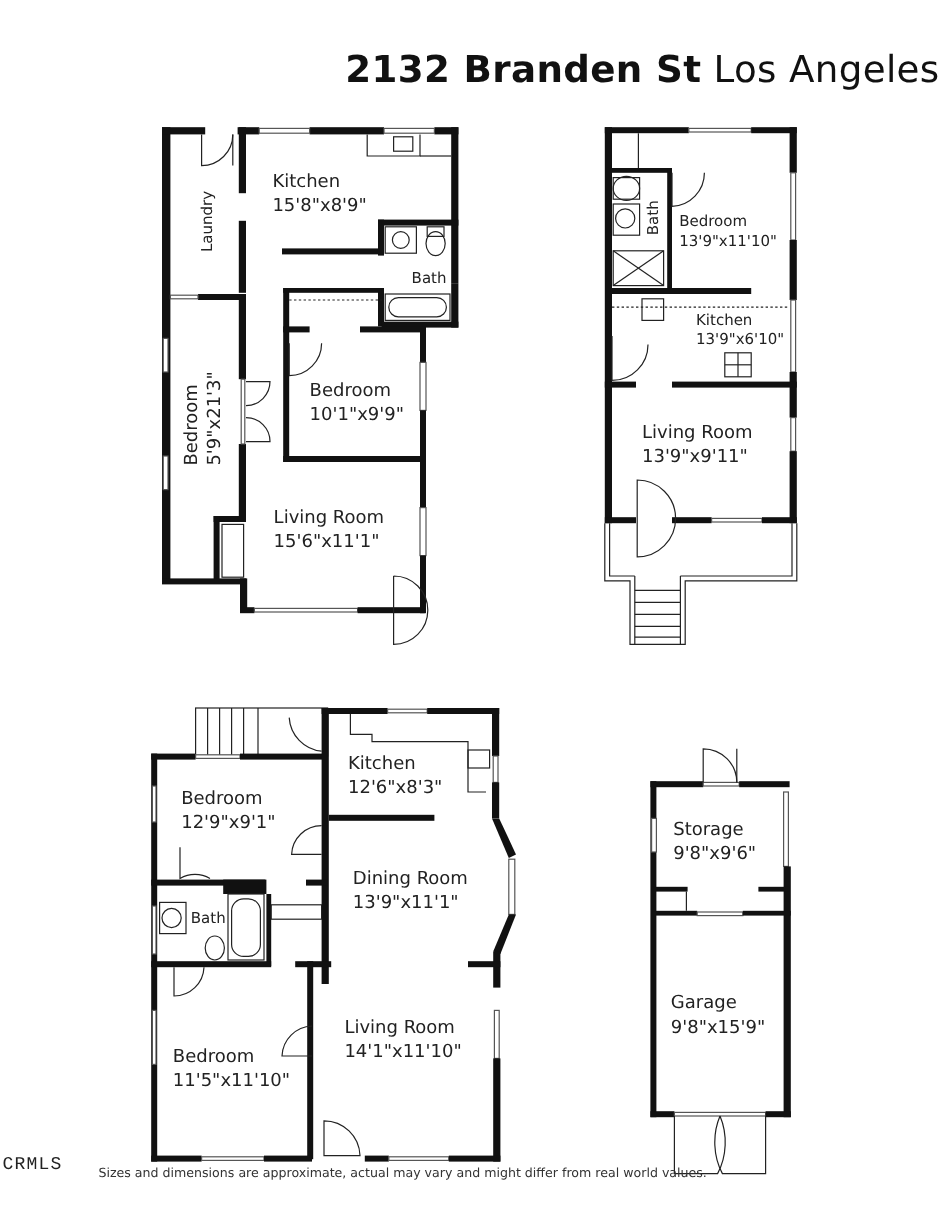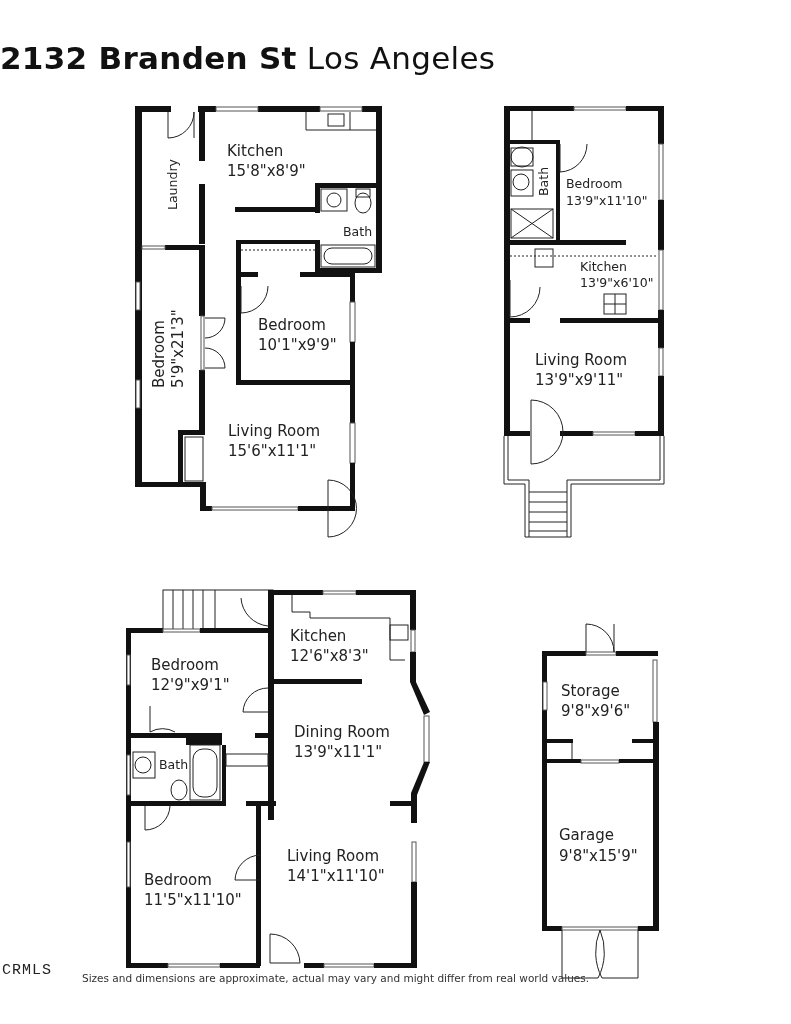--- a/index.html
+++ b/index.html
@@ -1,17 +1,17 @@
 <!DOCTYPE html>
 <html><head>
 <meta charset="utf-8">
 <style>
   html,body{margin:0;padding:0;background:#fff;}
   body{width:791px;height:1024px;position:relative;overflow:hidden;font-family:"DejaVu Sans",sans-serif;color:#111;}
-  .title{position:absolute;left:0;top:40px;width:783px;text-align:left;font-size:31px;letter-spacing:0.3px;}
+  .title{position:absolute;left:0;top:40px;width:783px;text-align:right;font-size:31px;letter-spacing:0.3px;}
   .title b{font-weight:bold;}
   .title span.city{font-weight:normal;}
   svg{position:absolute;left:0;top:0;}
   .wall{fill:#111;}
   .thin{stroke:#222;stroke-width:1;fill:none;}
   .win{fill:#fff;stroke:#555;stroke-width:1;}
   .lbl{font-family:"DejaVu Sans",sans-serif;font-size:15px;fill:#222;}
   .lbl-sm{font-family:"DejaVu Sans",sans-serif;font-size:12.5px;fill:#222;}
   .disclaimer{position:absolute;left:82px;top:972px;font-size:10.5px;color:#333;}
   .logo{position:absolute;left:2px;top:962px;font-family:Liberation Mono, monospace;font-size:15px;color:#222;letter-spacing:1px;font-weight:200;}

